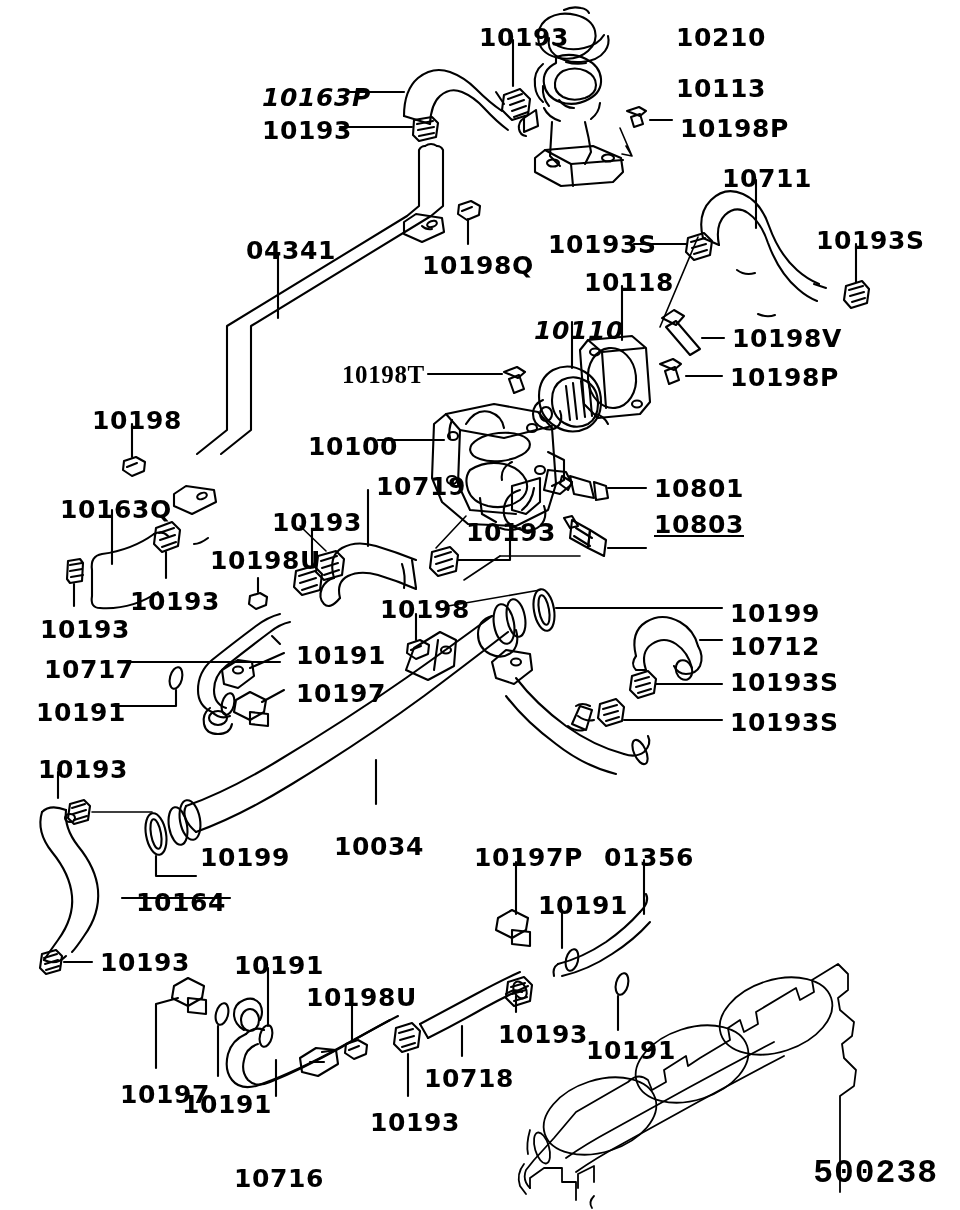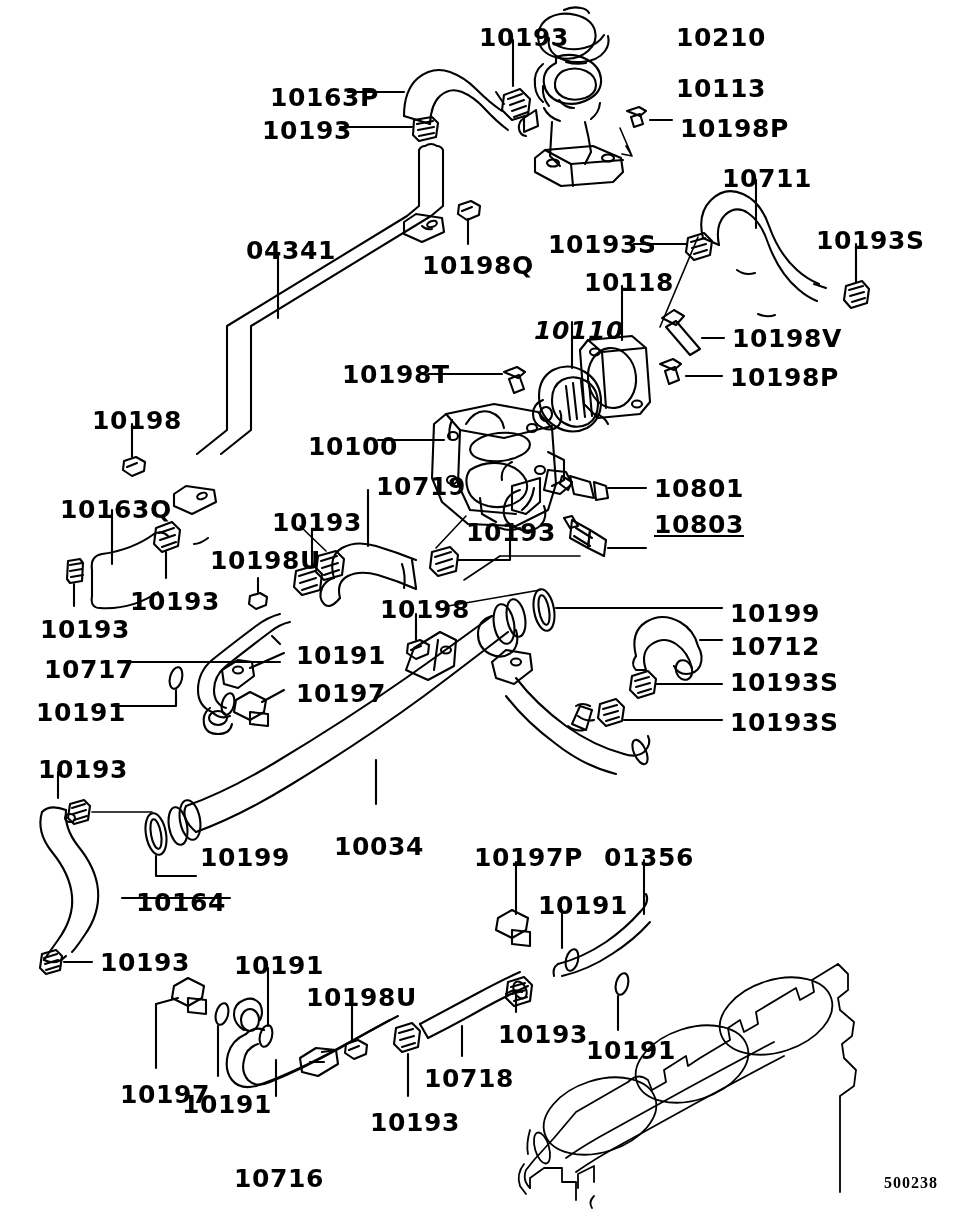--- a/index.html
+++ b/index.html
@@ -18,23 +18,23 @@
     font-size:25px;
     font-weight:700;
     color:#000000;
     white-space:nowrap;
     letter-spacing:0.6px;
     line-height:1;
   }
   #diagnum{
     position:absolute;
     right:22px;bottom:18px;
-    font-size:16px;font-weight:700;color:#000;
+    font-size:33px;font-weight:700;color:#000;
     letter-spacing:1px;
-    font-family:Liberation Serif, serif;
+    font-family:Liberation Mono, monospace;
   }
 </style>
 </head>
 <body>
 
 <div id="sheet">
 
   <svg id="art" viewBox="0 0 960 1210" xmlns="http://www.w3.org/2000/svg">
     <g fill="none" stroke="#000" stroke-width="2.1" stroke-linecap="round" stroke-linejoin="round">
 
@@ -485,33 +485,33 @@
         <path d="M578 1188 l0 -14 l16 -8 l0 16"></path>
         <path d="M594 1196 q-6 6 -2 12"></path>
       </g>
 
     </g>
   </svg>
 
   <div id="callouts">
       <div class="lbl" style="left: 479px; top: 25px;">10193</div>
       <div class="lbl" style="left: 676px; top: 25px;">10210</div>
-      <div class="lbl" style="left: 270px; top: 85px;">10163P</div>
+      <div class="lbl" style="left: 262px; top: 85px; font-style: italic;">10163P</div>
       <div class="lbl" style="left: 676px; top: 76px;">10113</div>
       <div class="lbl" style="left: 262px; top: 118px;">10193</div>
       <div class="lbl" style="left: 680px; top: 116px;">10198P</div>
       <div class="lbl" style="left: 722px; top: 166px;">10711</div>
       <div class="lbl" style="left: 548px; top: 232px;">10193S</div>
       <div class="lbl" style="left: 816px; top: 228px;">10193S</div>
       <div class="lbl" style="left: 246px; top: 238px;">04341</div>
       <div class="lbl" style="left: 422px; top: 253px;">10198Q</div>
       <div class="lbl" style="left: 584px; top: 270px;">10118</div>
       <div class="lbl" style="left: 534px; top: 318px; font-style: italic;">10110</div>
       <div class="lbl" style="left: 732px; top: 326px;">10198V</div>
-      <div class="lbl" style="left: 342px; top: 362px;">10198T</div>
+      <div class="lbl" style="left: 342px; top: 362px; font-family: Liberation Serif, serif;">10198T</div>
       <div class="lbl" style="left: 730px; top: 365px;">10198P</div>
       <div class="lbl" style="left: 92px; top: 408px;">10198</div>
       <div class="lbl" style="left: 308px; top: 434px;">10100</div>
       <div class="lbl" style="left: 340px; top: 474px; margin-left: 36px;">10719</div>
       <div class="lbl" style="left: 654px; top: 476px;">10801</div>
       <div class="lbl" style="left: 60px; top: 497px;">10163Q</div>
       <div class="lbl" style="left: 272px; top: 510px;">10193</div>
       <div class="lbl" style="left: 466px; top: 520px;">10193</div>
       <div class="lbl" style="left: 654px; top: 512px; text-decoration: underline;">10803</div>
       <div class="lbl" style="left: 210px; top: 548px;">10198U</div>

